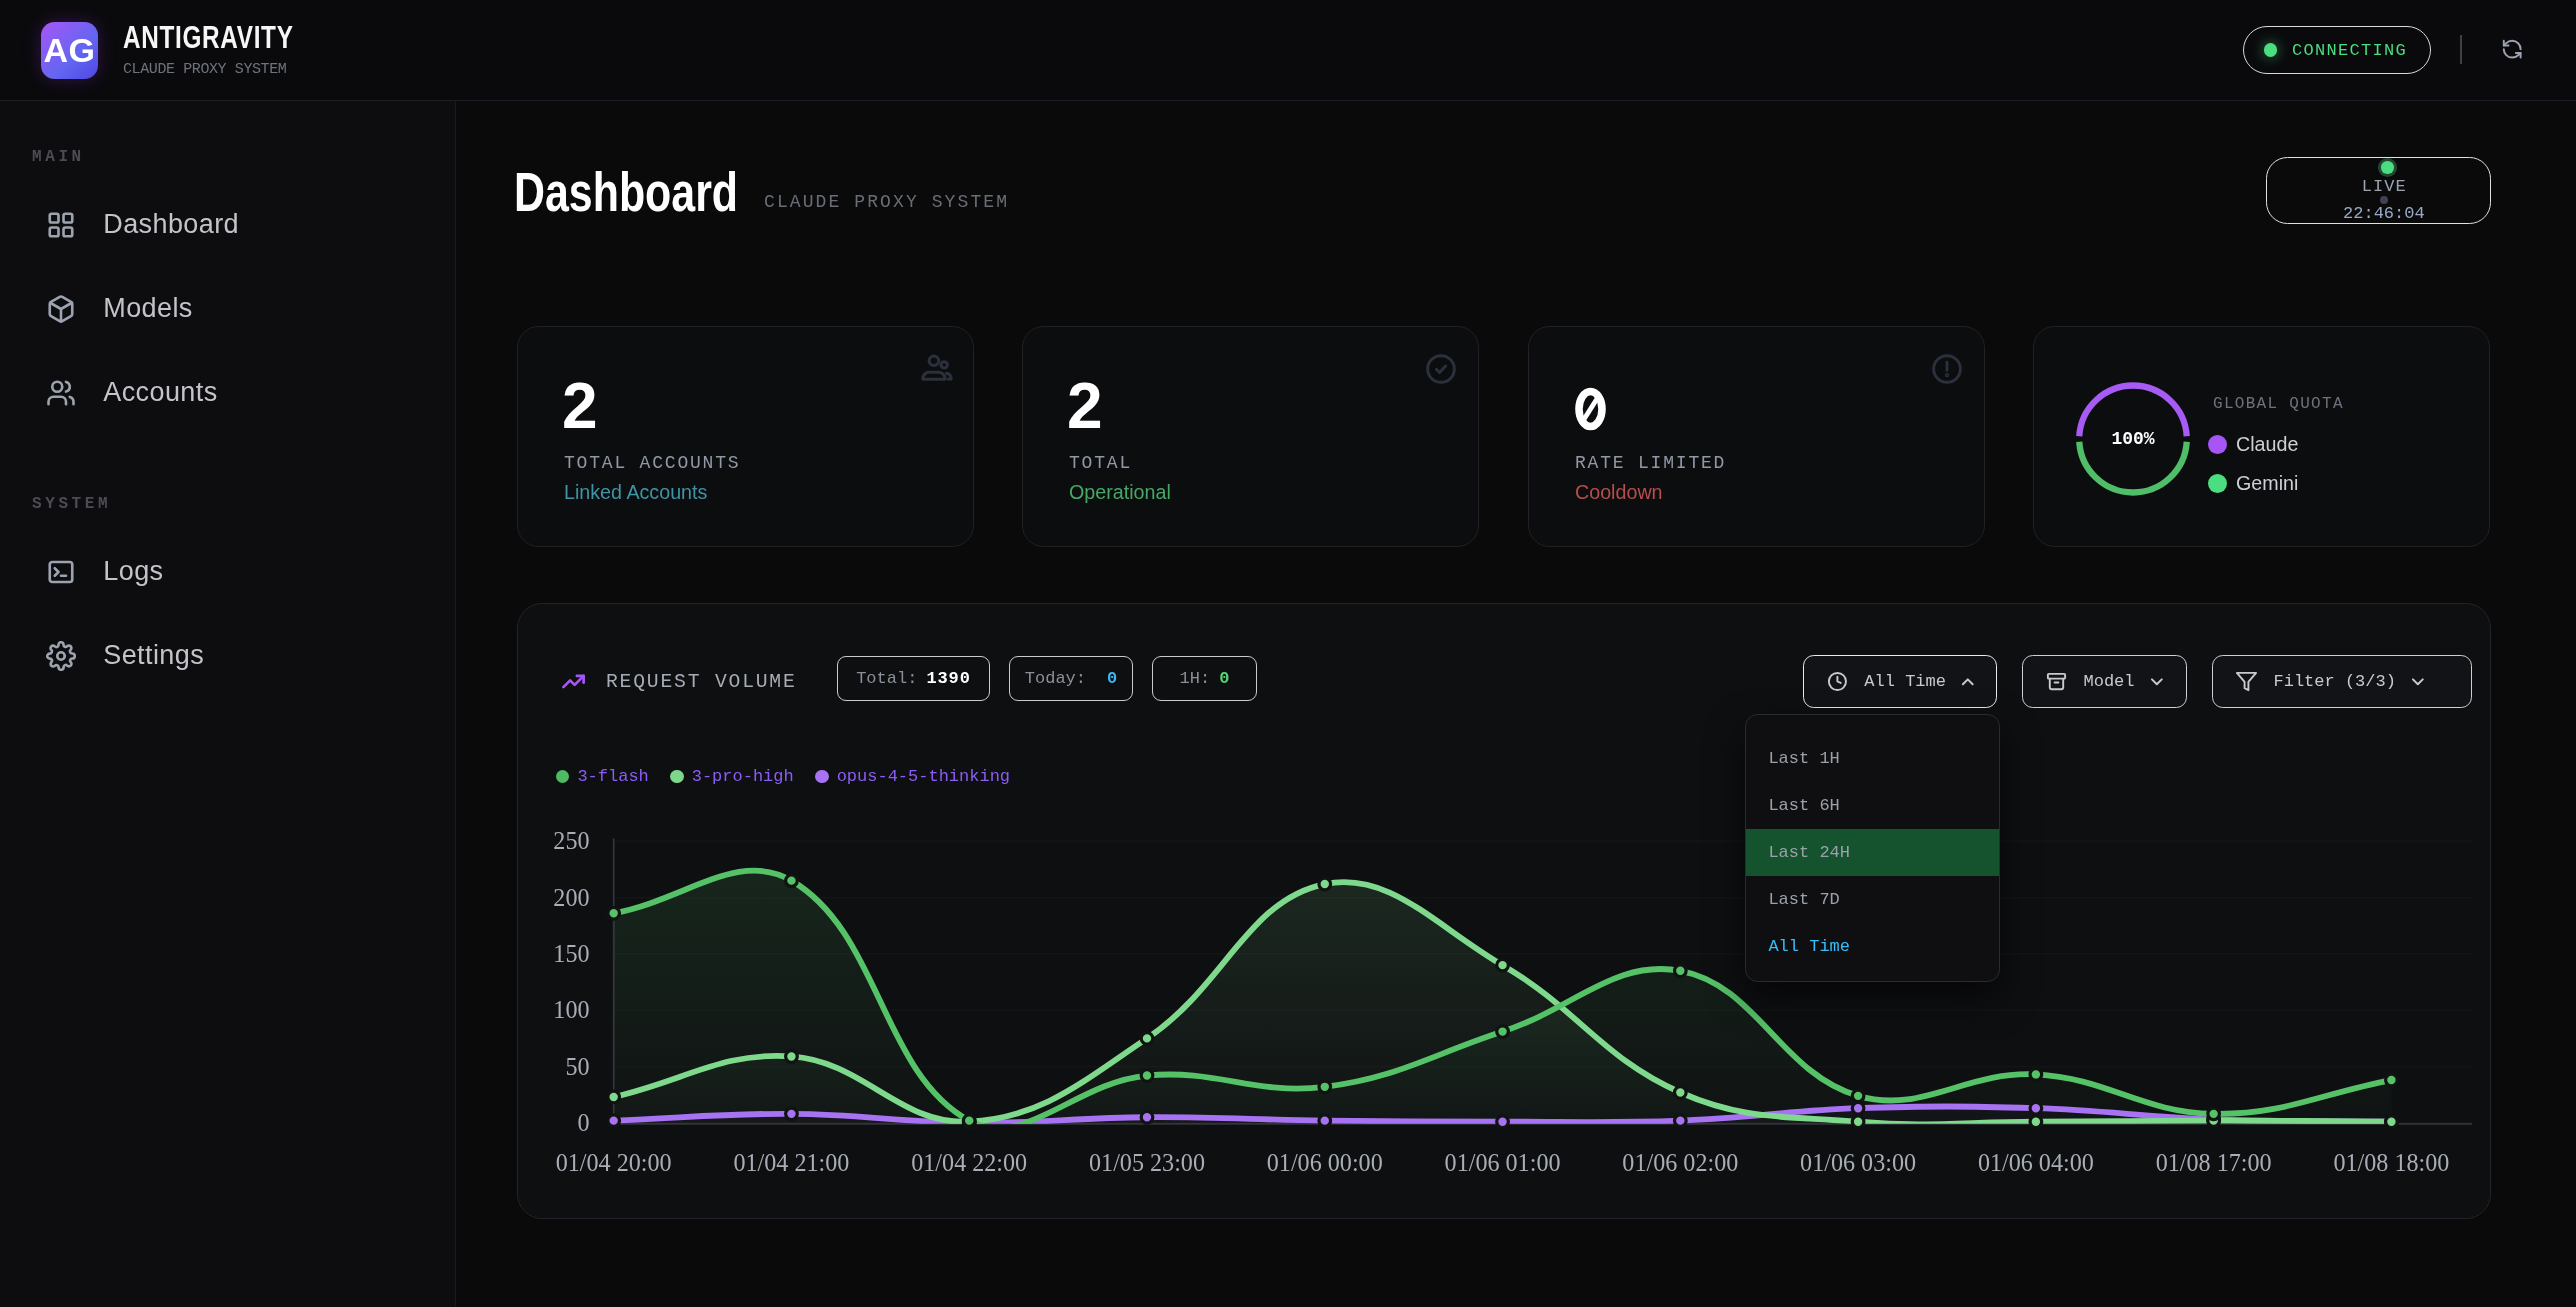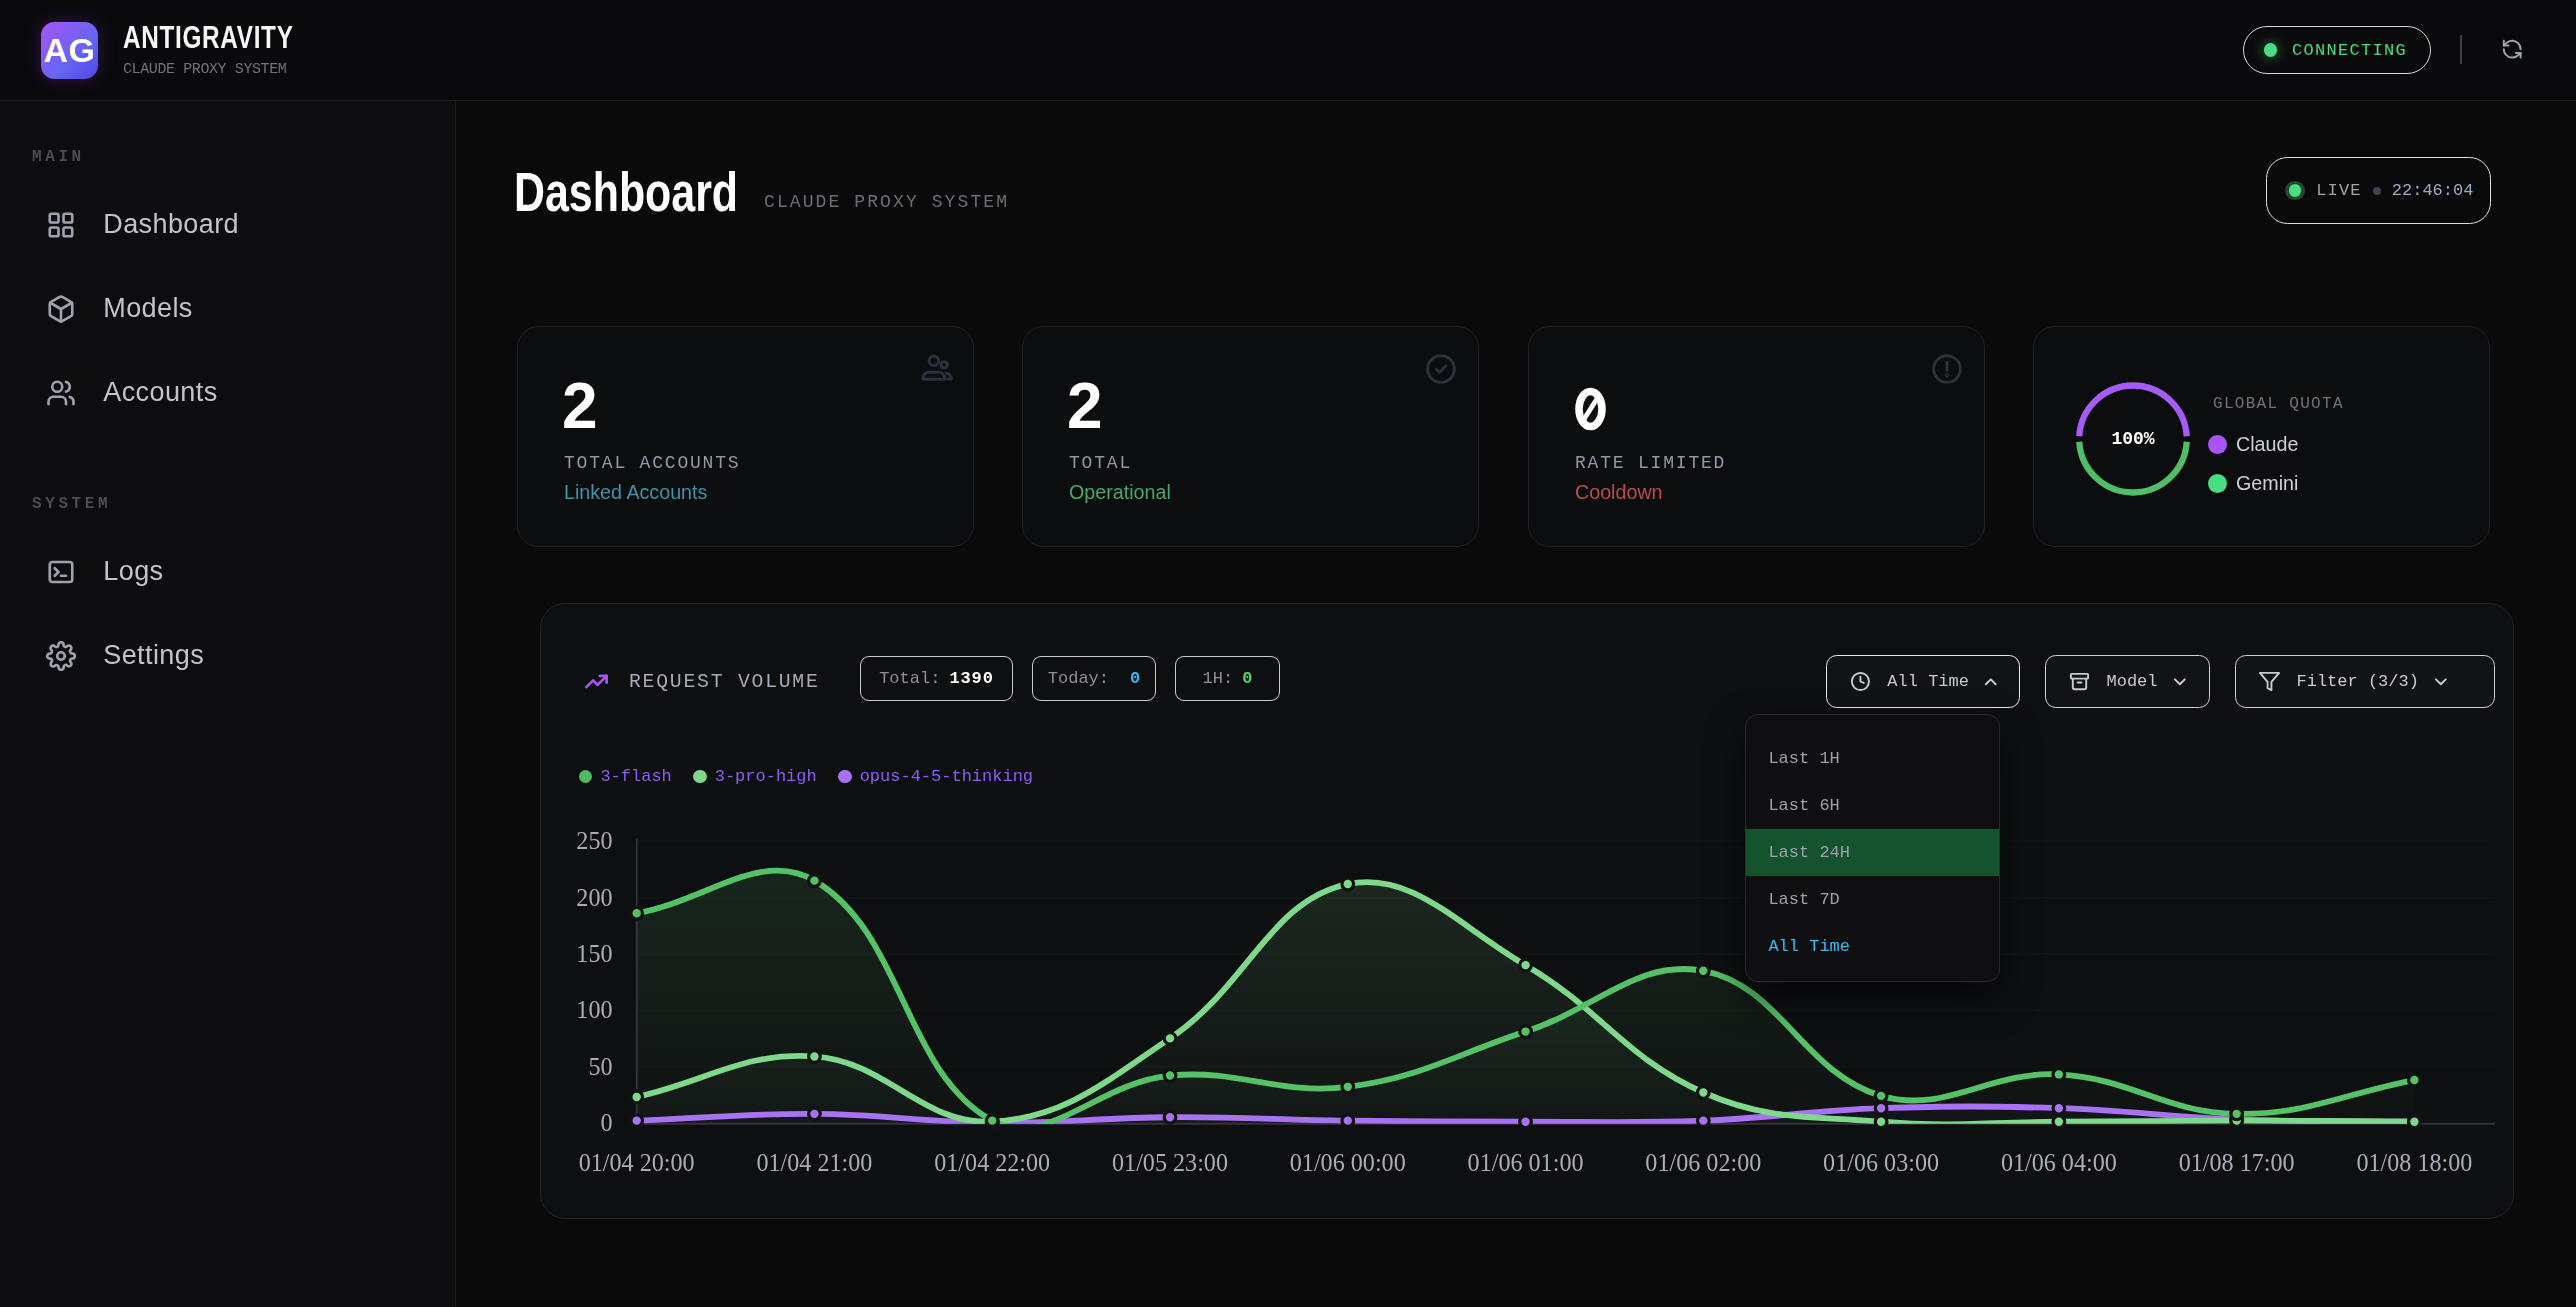--- a/index.html
+++ b/index.html
@@ -33,21 +33,21 @@
   .nav-item span { font-size:27px; margin-left:27px; letter-spacing:0.4px; }
   .side-foot { position:absolute; left:0; bottom:0; width:454px; height:81px;
      display:flex; align-items:center; justify-content:space-between; padding:0 43px;
      font-family:"Liberation Mono",monospace; font-size:18px; color:#4b4d55; }
   .side-foot .gh { color:#5c6573; }
 
   
   .main { position:absolute; left:458px; top:101px; width:2118px; height:1207px; }
   .pg-title { position:absolute; left:56px; top:60px; font-size:55px; font-weight:bold; color:#ffffff; line-height:1.15; transform:scaleX(0.78); transform-origin:left top; }
   .pg-sub { position:absolute; left:306px; top:91px; font-family:"Liberation Mono",monospace; font-size:18px; color:#696d76; letter-spacing:2.1px; }
-  .live { position:absolute; left:1808px; top:56px; width:225px; height:67px; border:1.8px solid #e0e2e6; border-radius:21.5px; display:flex; align-items:center; }
+  .live { position:absolute; left:1808px; top:56px; width:225px; height:67px; border:1.8px solid #e0e2e6; border-radius:21.5px; display:flex; align-items:center;flex-direction:column; }
   .live .ring { width:19.7px; height:19.7px; border-radius:50%; background:#234630; margin-left:18px; display:flex; align-items:center; justify-content:center; }
   .live .ring i { display:block; width:12.5px; height:12.5px; border-radius:50%; background:#4ade80; }
   .live .lt { font-family:"Liberation Mono",monospace; font-size:17px; color:#9ca3af; letter-spacing:1.1px; margin-left:11.6px; }
   .live .sep { width:8px; height:8px; border-radius:50%; background:#3d4350; margin-left:11.6px; }
   .live .time { font-family:"Liberation Mono",monospace; font-size:17px; color:#9aaac6; letter-spacing:0px; margin-left:10.7px; }
 
   
   .card { position:absolute; top:225px; width:457px; height:221px; background:#0c0d0f; border:1.8px solid #212126; border-radius:21.5px; }
   .card .num { position:absolute; left:44px; top:47px; font-size:64px; font-weight:bold; color:#ffffff; line-height:1; }
   .card .lbl { position:absolute; left:46px; top:126px; font-family:"Liberation Mono",monospace; font-size:18px; letter-spacing:1.8px; color:#9098a6; }
@@ -60,21 +60,21 @@
   
   .donut { position:absolute; left:38px; top:51px; width:122px; height:122px; }
   .pct { position:absolute; left:38px; top:51px; width:122px; height:122px; display:flex; align-items:center; justify-content:center;
      font-family:"Liberation Mono",monospace; font-weight:bold; font-size:18px; color:#fff; }
   .gq-label { position:absolute; left:179px; top:68px; font-family:"Liberation Mono",monospace; font-size:16px; letter-spacing:1.3px; color:#6d727c; }
   .gq-item { position:absolute; left:174px; display:flex; align-items:center; }
   .gq-item .d { width:19px; height:19px; border-radius:50%; }
   .gq-item span { font-size:19.7px; color:#ced0d6; margin-left:9px; }
 
   
-  .chart-card { position:absolute; left:59px; top:502px; width:1974px; height:616px; background:#0e0f11; border:1.8px solid #232329; border-radius:25px;margin-left:23px; }
+  .chart-card { position:absolute; left:59px; top:502px; width:1974px; height:616px; background:#0e0f11; border:1.8px solid #232329; border-radius:25px; }
   .cc-title { position:absolute; left:42px; top:64px; display:flex; align-items:center; }
   .cc-title svg { width:27px; height:27px; }
   .cc-title span { font-family:"Liberation Mono",monospace; font-size:19.7px; letter-spacing:1.8px; color:#a6abb5; margin-left:19px; }
   .badge { position:absolute; top:52px; height:45px; border:1.8px solid #c9cbd0; border-radius:9px; display:flex; align-items:center; justify-content:center;
      font-family:"Liberation Mono",monospace; font-size:17px; color:#8b8f99; }
   .badge b { color:#fff; margin-left:9px; letter-spacing:0.9px; }
   .badge .blue { color:#3db8ef; font-weight:bold; margin-left:9px; }
   .badge .grn { color:#53d376; font-weight:bold; margin-left:9px; }
   .btn { position:absolute; top:51px; height:53px; border:1.8px solid #ced0d5; border-radius:10.7px; background:#121316;
      display:flex; align-items:center; font-family:"Liberation Mono",monospace; font-size:17px; color:#c8cad0; white-space:nowrap; }

